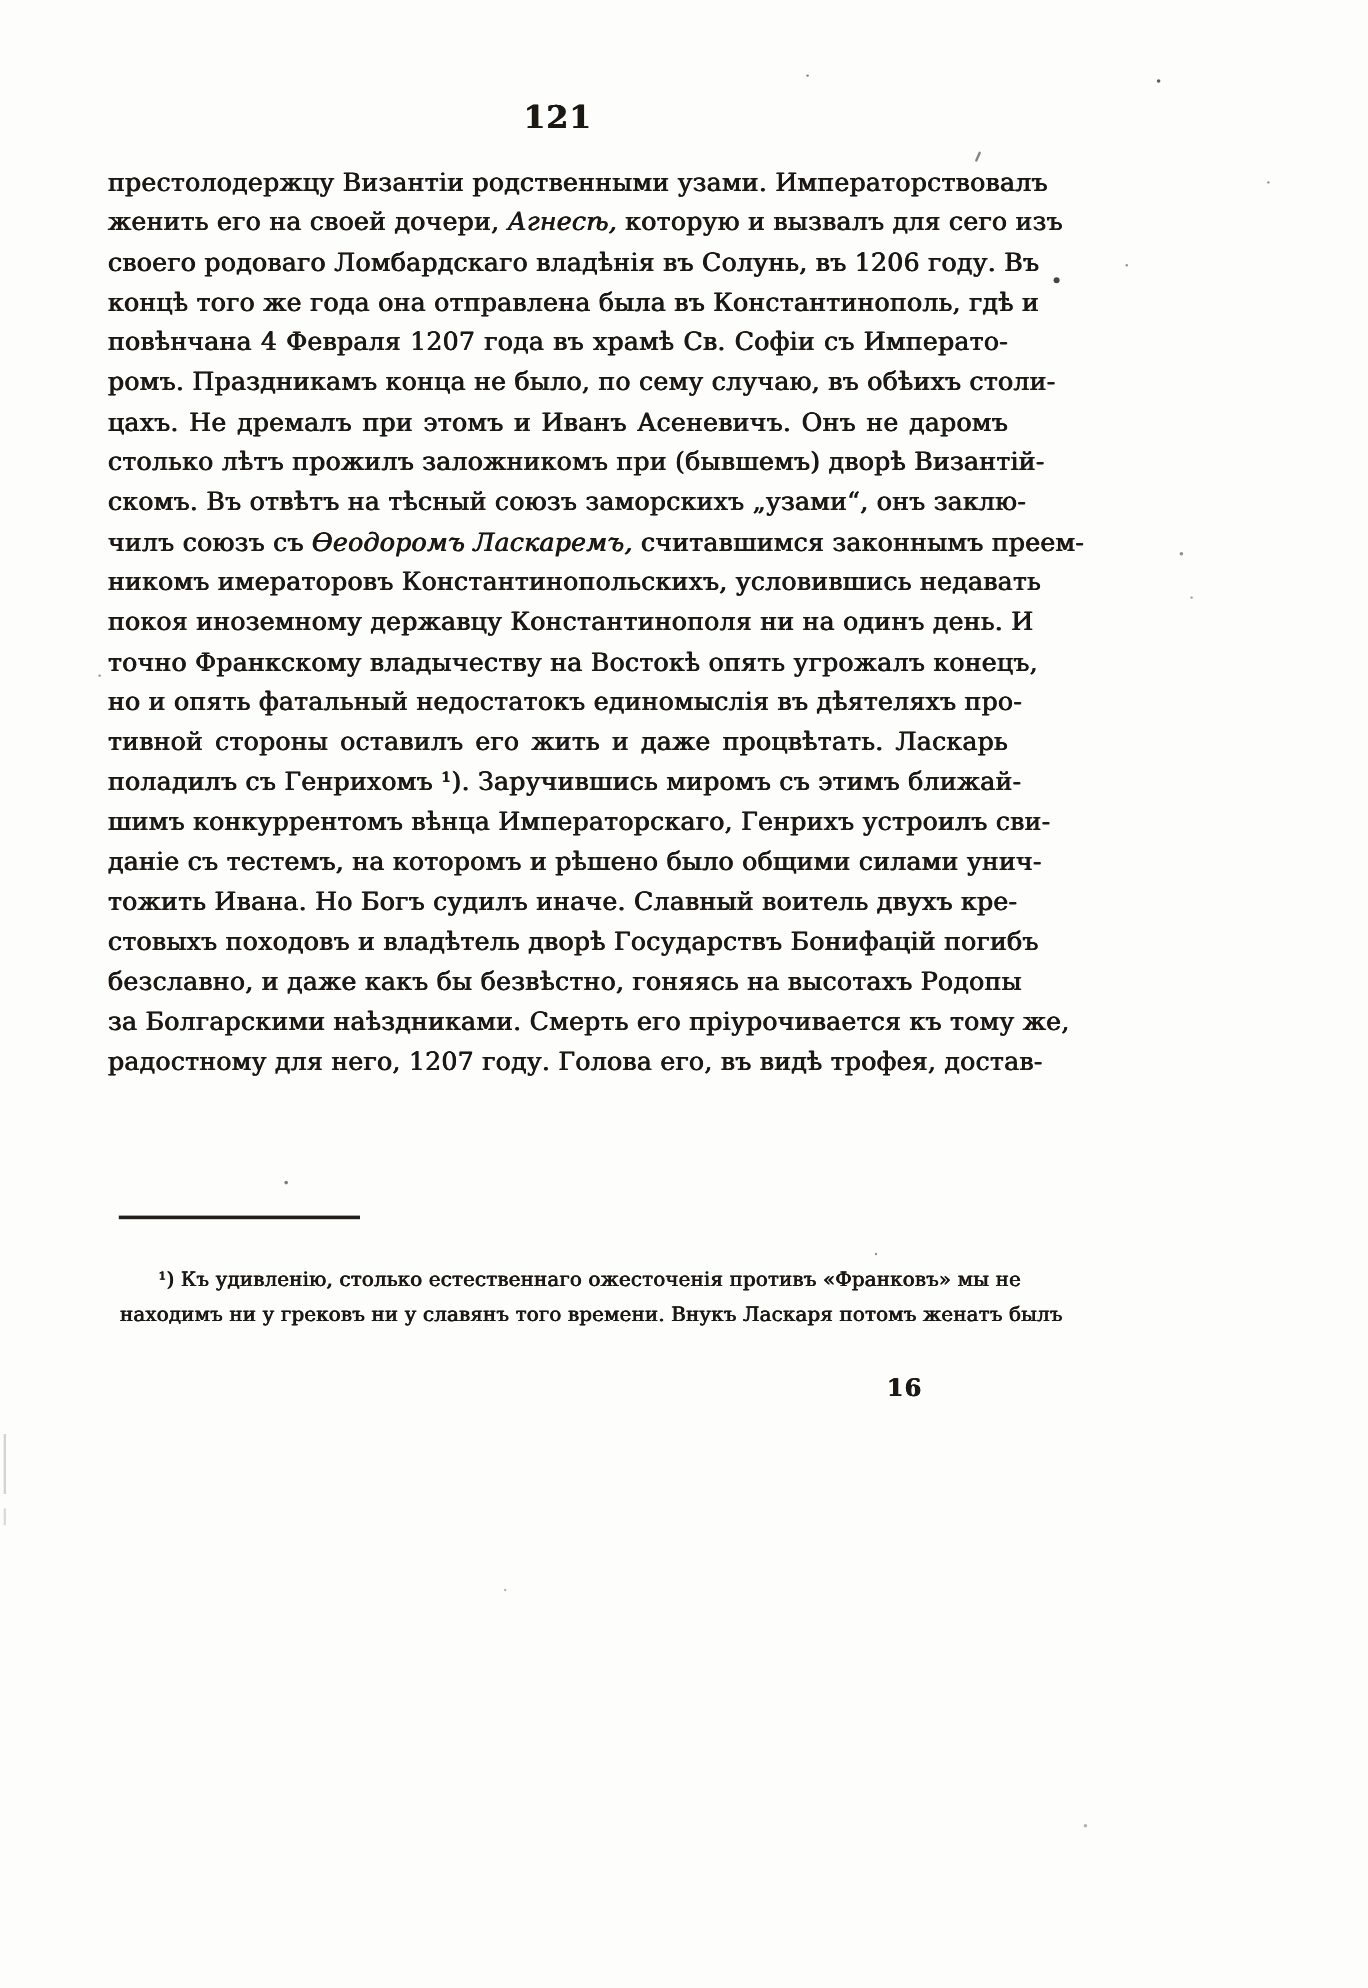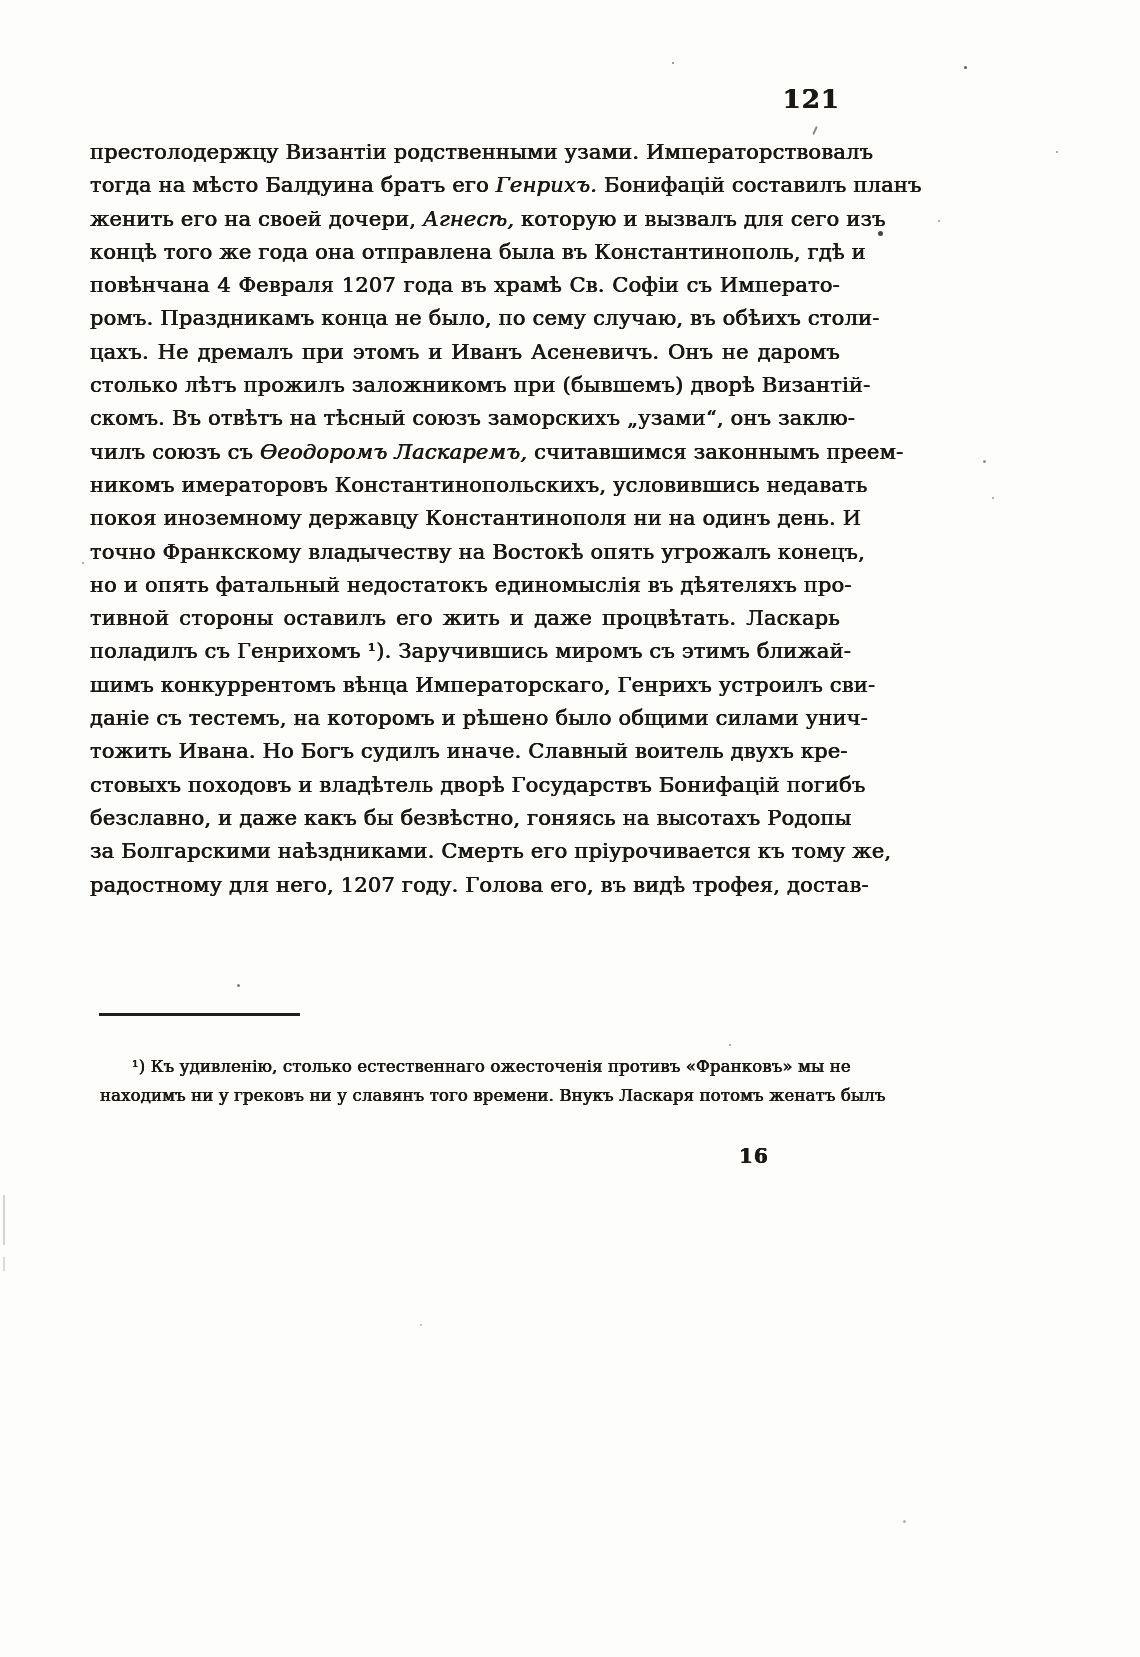--- a/index.html
+++ b/index.html
@@ -12,21 +12,21 @@
     overflow: hidden;
   }
   .page { position: absolute; inset: 0; }
 
   
   .inked { text-shadow: 0.35px 0 0 currentColor, -0.35px 0 0 currentColor; }
 
   .page-number {
     position: absolute;
     left: 90px; top: 84px; width: 750px;
-    text-align: right;
+    text-align: center;
     font-size: 26px;
     letter-spacing: 1px;
     font-weight: bold;
   }
 
   .main-text {
     position: absolute;
     left: 90px; top: 136px; width: 750px;
     font-size: 21px;
     line-height: 33.3px;
@@ -77,22 +77,22 @@
 </style>
 </head>
 <body style="background: rgb(253, 253, 251); color: rgb(28, 24, 19);">
 
 <div class="page inked">
 
   <div class="page-number">121</div>
 
   <div class="main-text" id="main-text">
       <div class="line"><span>престолодержцу Византіи родственными узами. Императорствовалъ</span></div>
-      <div class="line"><span>тогда на мѣсто Балдуина братъ его </span><span class="it">Генрихъ.</span><span> Бонифацій составилъ планъ</span></div>
       <div class="line"><span>женить его на своей дочери, </span><span class="it">Агнесѣ,</span><span> которую и вызвалъ для сего изъ</span></div>
+      <div class="line"><span>своего родоваго Ломбардскаго владѣнія въ Солунь, въ 1206 году. Въ</span></div>
       <div class="line"><span>концѣ того же года она отправлена была въ Константинополь, гдѣ и</span></div>
       <div class="line"><span>повѣнчана 4 Февраля 1207 года въ храмѣ Св. Софіи съ Императо-</span></div>
       <div class="line"><span>ромъ. Праздникамъ конца не было, по сему случаю, въ обѣихъ столи-</span></div>
       <div class="line"><span>цахъ. Не дремалъ при этомъ и Иванъ Асеневичъ. Онъ не даромъ</span></div>
       <div class="line"><span>столько лѣтъ прожилъ заложникомъ при (бывшемъ) дворѣ Византій-</span></div>
       <div class="line"><span>скомъ. Въ отвѣтъ на тѣсный союзъ заморскихъ „узами“, онъ заклю-</span></div>
       <div class="line"><span>чилъ союзъ съ </span><span class="it">Ѳеодоромъ Ласкаремъ,</span><span> считавшимся законнымъ преем-</span></div>
       <div class="line"><span>никомъ имераторовъ Константинопольскихъ, условившись недавать</span></div>
       <div class="line"><span>покоя иноземному державцу Константинополя ни на одинъ день. И</span></div>
       <div class="line"><span>точно Франкскому владычеству на Востокѣ опять угрожалъ конецъ,</span></div>

